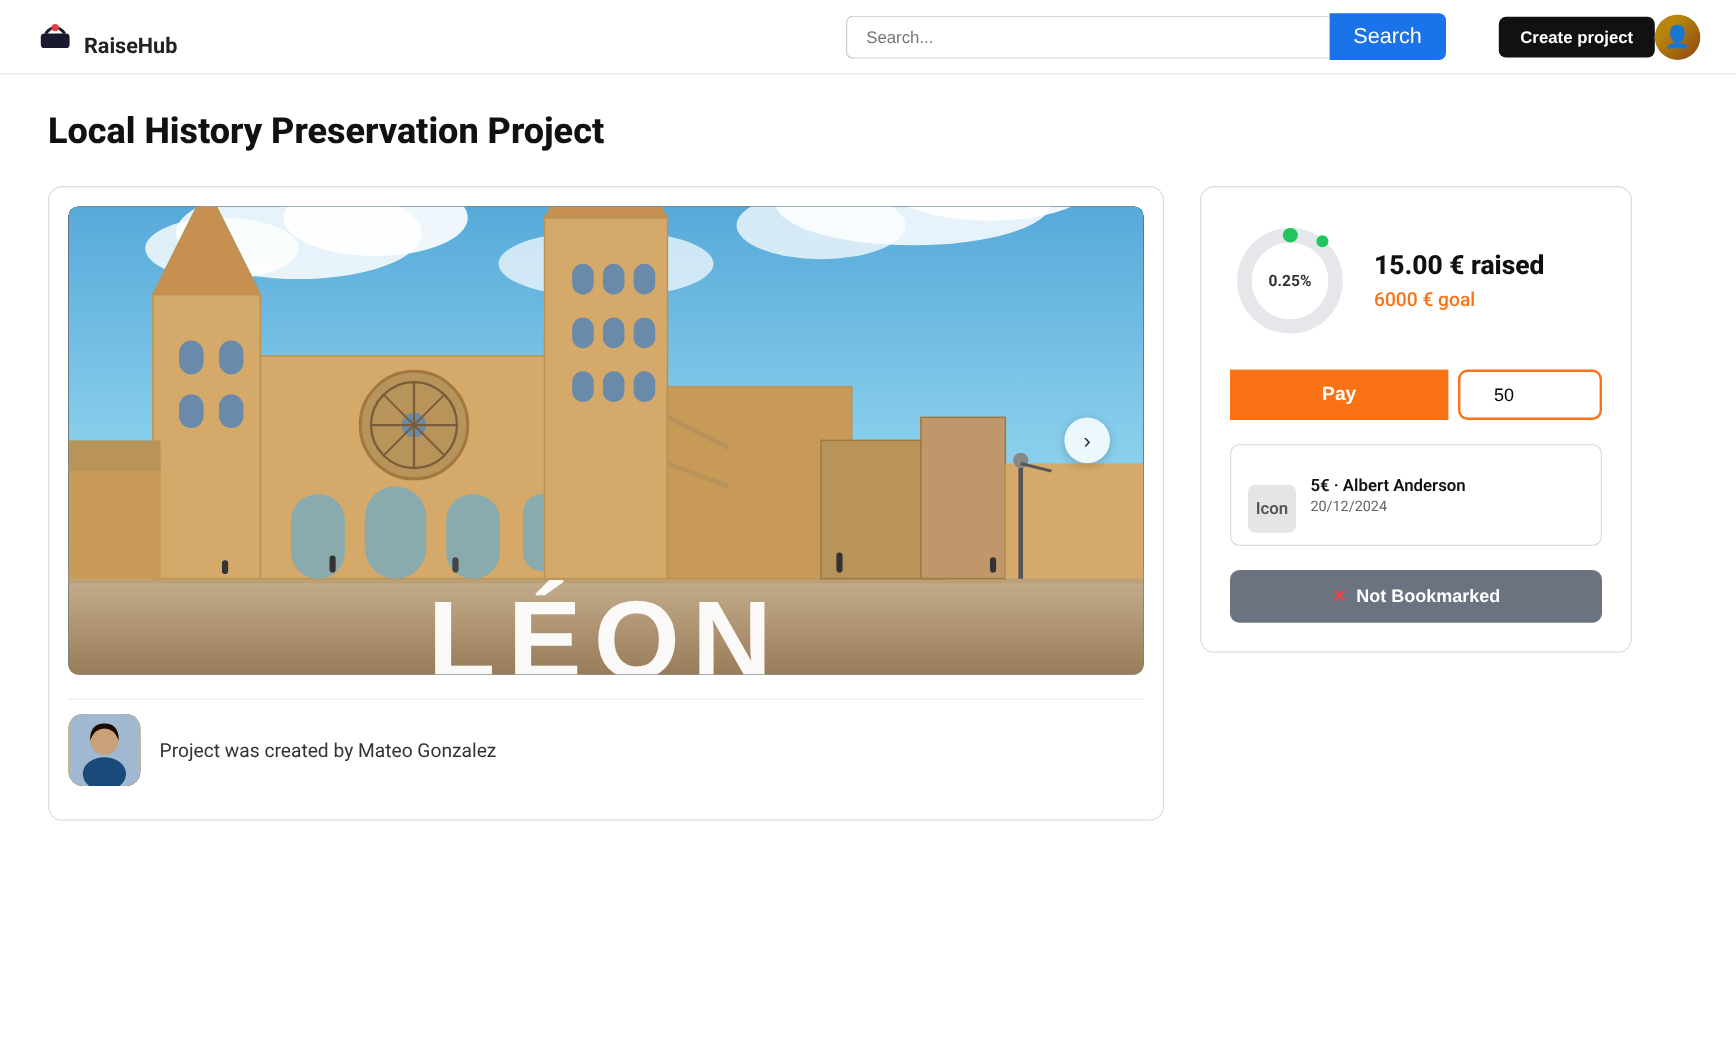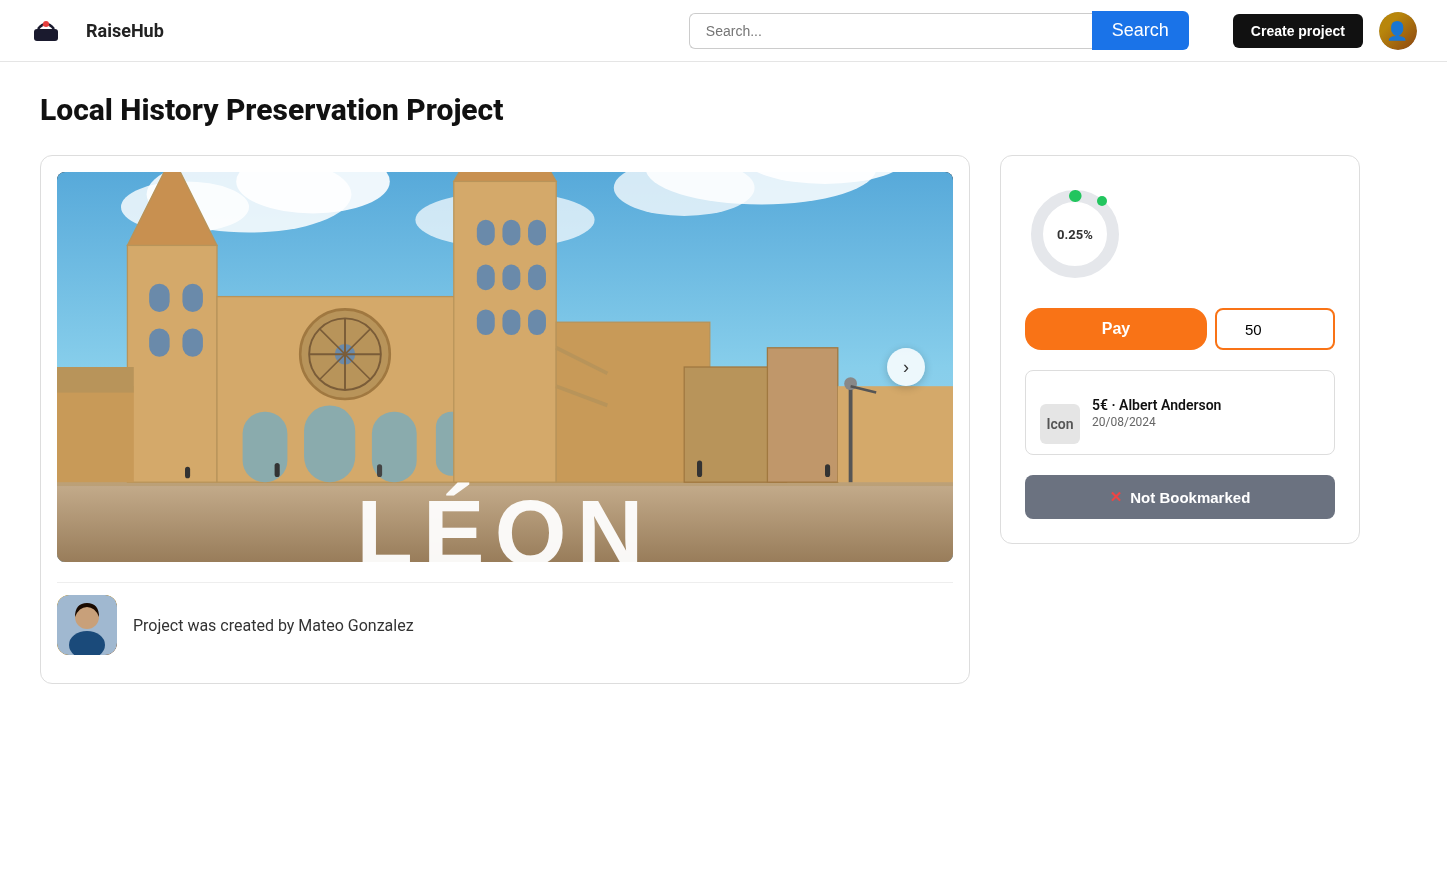--- a/index.html
+++ b/index.html
@@ -9,22 +9,22 @@
     .navbar {
       display: flex;
       align-items: center;
       padding: 10px 30px;
       border-bottom: 1px solid #e5e5e5;
       gap: 20px;
       height: 62px;
     }
     .logo-area {
       display: flex;
-      align-items: center;
-      gap: 24px;
+      align-items: flex-end;
+      gap: 8px;
       font-weight: 700;
       font-size: 18px;
       color: #222;
       text-decoration: none;
       min-width: 130px;
     }
     .search-area {
       flex: 1;
       display: flex;
       align-items: center;
@@ -48,21 +48,21 @@
       color: #fff;
       border: none;
       border-radius: 0 6px 6px 0;
       font-size: 18px;
       cursor: pointer;
       font-weight: 500;
     }
     .nav-right {
       display: flex;
       align-items: center;
-      gap: 16px;
+      gap: 0;
       margin-left: 24px;
     }
     .create-project-btn {
       padding: 9px 18px;
       background: #111;
       color: #fff;
       border: none;
       border-radius: 6px;
       font-size: 14px;
       cursor: pointer;
@@ -233,21 +233,21 @@
       display: flex;
       gap: 8px;
       margin-bottom: 20px;
     }
     .pay-btn {
       flex: 1;
       padding: 12px;
       background: #f97316;
       color: #fff;
       border: none;
-      border-radius: 16px;
+      border-radius: 0;
       font-size: 16px;
       font-weight: 700;
       cursor: pointer;
     }
     .amount-input {
       width: 120px;
       padding: 10px 28px;
       border: 2px solid #f97316;
       border-radius: 8px;
       font-size: 15px;
@@ -471,32 +471,36 @@
         <div class="donut-container">
           <svg width="100" height="100" viewBox="0 0 100 100">
 
             <circle cx="50" cy="50" r="38" fill="none" stroke="#e5e7eb" stroke-width="12"></circle>
 
             <circle cx="50" cy="50" r="38" fill="none" stroke="#22c55e" stroke-width="12" stroke-dasharray="0.6 238.4" stroke-linecap="round"></circle>
           </svg>
           <div class="donut-center">0.25%</div>
           <div class="donut-dot"></div>
         </div>
+        <div class="funding-text">
+          <div class="raised-amount">15.00 € raised</div>
+          <div class="goal-amount">6000 € goal</div>
+        </div>
       </div>
 
       <div class="pay-row">
         <button class="pay-btn">Pay</button>
         <input class="amount-input" type="number" value="50" style="">
       </div>
 
       <div class="donation-entry">
         <div class="donation-icon-box">Icon</div>
         <div class="donation-info">
           <div class="donation-name">5€ · Albert Anderson</div>
-          <div class="donation-date">20/08/2024</div>
+          <div class="donation-date">20/12/2024</div>
         </div>
       </div>
 
       <button class="bookmark-btn">
         <span style="color:#ef4444; font-weight:900;">✕</span>
         <span>Not Bookmarked</span>
       </button>
 
     </div>
   </div>

